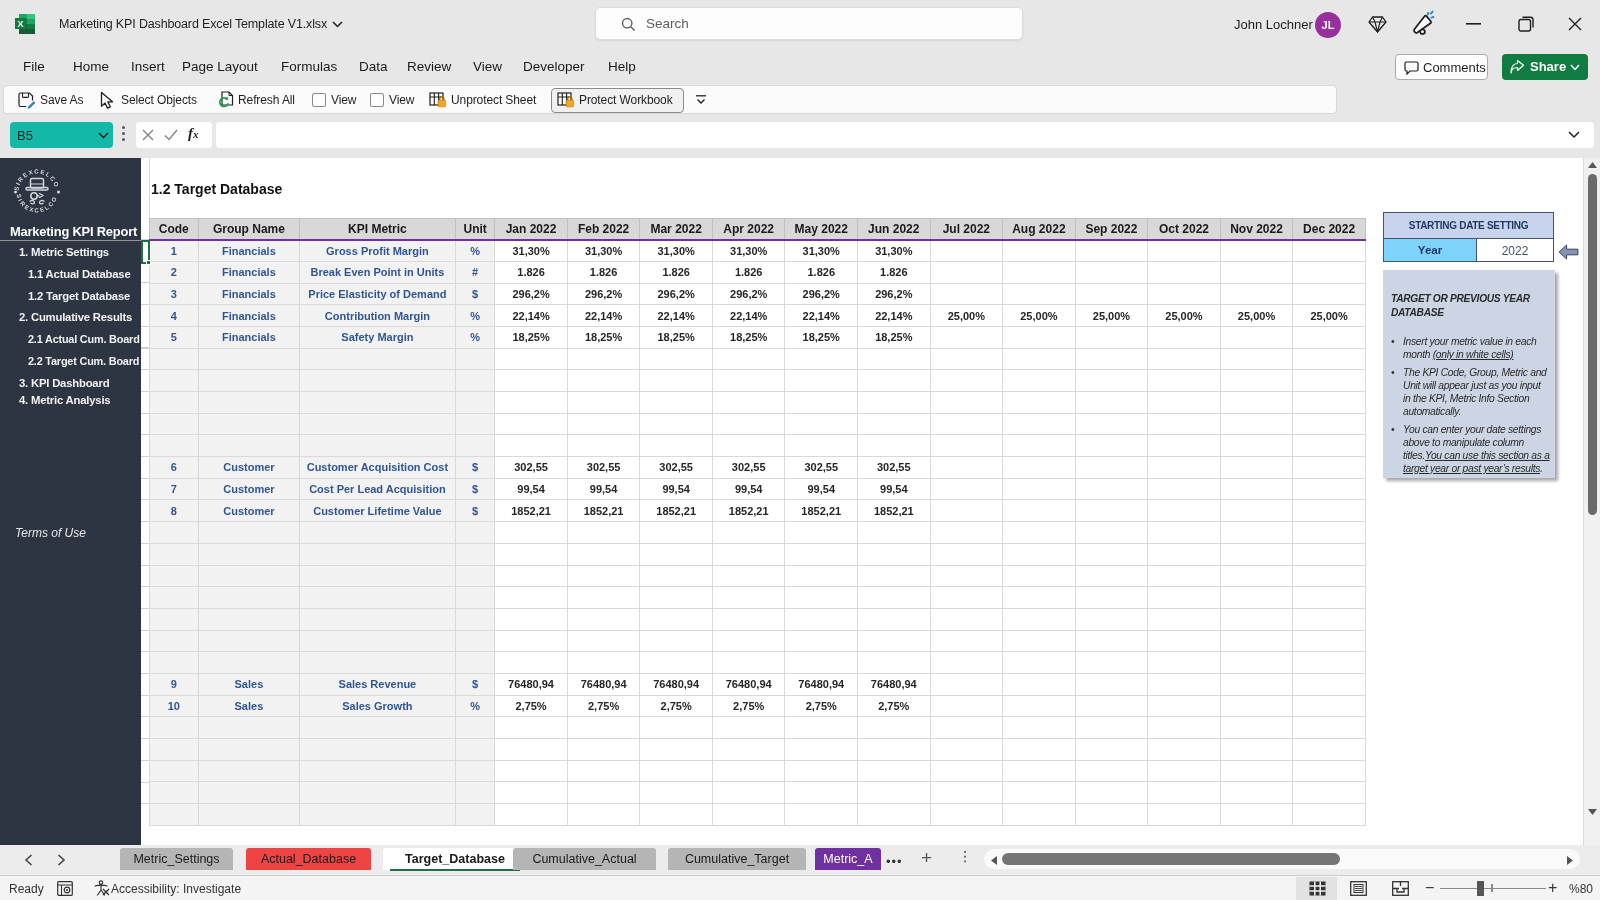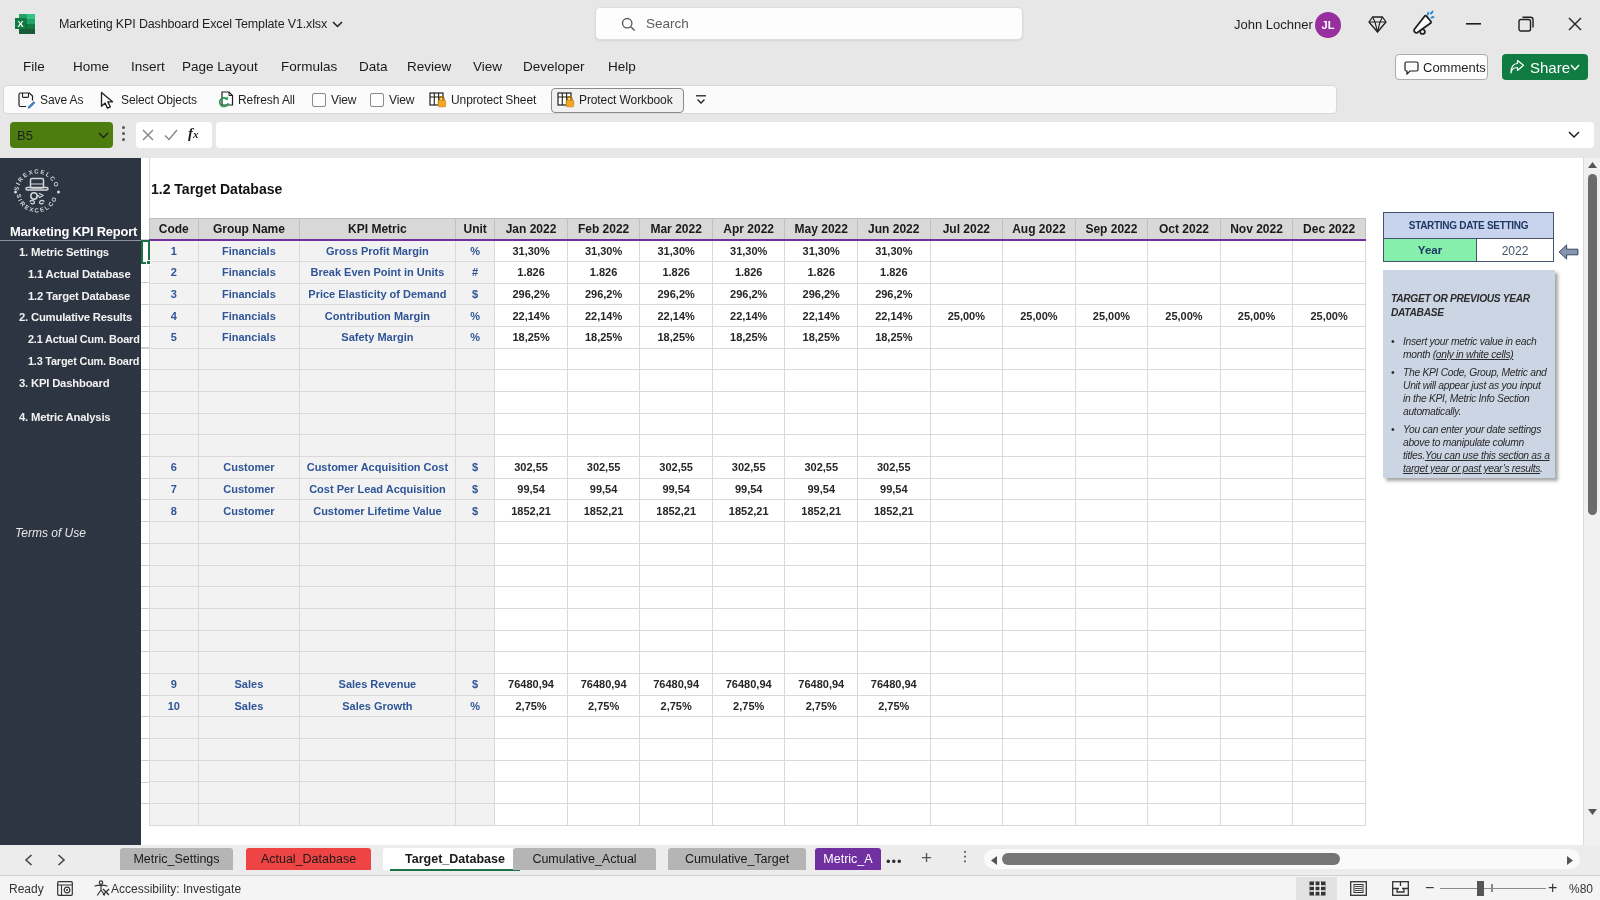--- a/index.html
+++ b/index.html
@@ -19,21 +19,21 @@
   #menubar { position:absolute; left:0; top:48px; width:1600px; height:36px; background:#e7e7e7; }
   .menuitem { position:absolute; top:11px; font-size:13.5px; color:#1a1a1a; }
 
   
   #toolbar { position:absolute; left:3px; top:85px; width:1334px; height:29px; background:#fbfbfb; border:1px solid #d8d8d8; border-radius:4px; }
   .tbtext { position:absolute; top:7px; font-size:12px; color:#1f1f1f; letter-spacing:-0.1px; }
   .tbcheck { position:absolute; top:7px; width:14px; height:14px; border:1px solid #8a8a8a; border-radius:2px; background:#fdfdfd; }
 
   
   #formulabar { position:absolute; left:0; top:115px; width:1600px; height:43px; background:#e7e7e7; }
-  #namebox { position:absolute; left:10px; top:7px; width:103px; height:26px; background:#4d7c0f; border-radius:4px; }
+  #namebox { position:absolute; left:10px; top:7px; width:103px; height:26px; background:#14b8a6; border-radius:4px; }
   #fxbox { position:absolute; left:136px; top:7px; width:76px; height:26px; background:#fff; border-radius:4px; }
   #finput { position:absolute; left:216px; top:7px; width:1378px; height:26px; background:#fff; border-radius:4px; }
 
   
   #sidebar { position:absolute; left:0; top:158px; width:141px; height:687px; background:#2c3541; color:#fff; }
   .nav { position:absolute; font-size:11.3px; font-weight:700; color:#f2f2f2; white-space:nowrap; letter-spacing:-0.2px; }
 
   
   #sheet { position:absolute; left:141px; top:158px; width:1442px; height:687px; background:#ffffff; overflow:hidden; }
   #sheettitle { position:absolute; left:10px; top:23px; font-size:14px; font-weight:bold; color:#111; }
@@ -132,21 +132,21 @@
     <svg class="abs" style="left:8px;top:6px" width="15" height="14" viewBox="0 0 15 14">
         <path d="M1 2.5 C1 1.7 1.7 1 2.5 1 H12.5 C13.3 1 14 1.7 14 2.5 V8.5 C14 9.3 13.3 10 12.5 10 H6 L3 13 V10 H2.5 C1.7 10 1 9.3 1 8.5 Z" stroke="#1f1f1f" stroke-width="1.2" fill="none"></path>
       </svg>
     <span class="abs" style="left:27px;top:5px;font-size:13px;color:#1f1f1f;">Comments</span>
   </div>
 
   <div class="abs" style="left:1502px;top:6px;width:86px;height:26px;background:#107c41;border-radius:4px;">
     <svg class="abs" style="left:8px;top:6px" width="15" height="14" viewBox="0 0 15 14">
         <path d="M1 13 C1.5 9.5 4 7.5 7.5 7.5 V10.5 L13.5 5.2 L7.5 0.5 V3.5 C3.5 3.5 1 6.5 1 13 Z" stroke="#fff" stroke-width="1.2" fill="none" stroke-linejoin="round"></path>
       </svg>
-    <span class="abs" style="left:28px;top:5px;font-size:15px;color:#fff;font-weight:400;">Share</span>
+    <span class="abs" style="left:28px;top:5px;font-size:13px;color:#fff;font-weight:700;">Share</span>
     <svg class="abs" style="left:68px;top:10px" width="10" height="7" viewBox="0 0 10 7">
         <path d="M1 1 L5 5.5 L9 1" stroke="#fff" stroke-width="1.4" fill="none"></path>
       </svg>
   </div>
 </div>
 
 <div id="toolbar">
   <svg class="abs" style="left:14px;top:6px" width="18" height="18" viewBox="0 0 18 18">
     <path d="M2.5 1 H11.5 L14.5 4 V8.5 M8 14.5 H2.5 C1.7 14.5 1 13.8 1 13 V2.5 C1 1.7 1.7 1 2.5 1" stroke="#1f1f1f" stroke-width="1.2" fill="none"></path>
     <path d="M4.5 1 V4.5 C4.5 5 4.9 5.4 5.4 5.4 H9.6 C10.1 5.4 10.5 5 10.5 4.5 V1" stroke="#1f1f1f" stroke-width="1.1" fill="none"></path>
@@ -238,23 +238,23 @@
       <path d="M19 35.2 C21 33.6 23.5 34.6 23.5 36.6 C23.5 38 21 38.3 20 37.3 M33 35.2 C31 33.6 28.5 34.6 28.5 36.6 C28.5 38 31 38.3 32 37.3" stroke-width="1.3"></path>
     </g>
   </svg>
   <div class="abs" style="left:10px;top:66px;font-size:12.9px;font-weight:bold;color:#fff;white-space:nowrap;letter-spacing:-0.2px;">Marketing KPI Report</div>
   <div class="abs" style="left:0;top:81.5px;width:141px;height:1.5px;background:#8f9399;"></div>
   <div class="nav" style="left:19px;top:88px">1. Metric Settings</div>
   <div class="nav" style="left:28px;top:109.8px">1.1 Actual Database</div>
   <div class="nav" style="left:28px;top:131.6px;font-weight:bold;">1.2 Target Database</div>
   <div class="nav" style="left:19px;top:153.4px">2. Cumulative Results</div>
   <div class="nav" style="left:28px;top:175.2px;font-size:10.9px;">2.1 Actual Cum. Board</div>
-  <div class="nav" style="left:28px;top:197px;font-size:10.9px;">1.3 Target Cum. Board</div>
+  <div class="nav" style="left:28px;top:197px;font-size:10.9px;">2.2 Target Cum. Board</div>
   <div class="nav" style="left:19px;top:218.8px">3. KPI Dashboard</div>
-  <div class="nav" style="left:19px;top:253px">4. Metric Analysis</div>
+  <div class="nav" style="left:19px;top:236px">4. Metric Analysis</div>
   <div class="abs" style="left:15px;top:368px;font-size:12px;font-style:italic;color:#e8e8e8;">Terms of Use</div>
 </div>
 
 <div id="sheet">
   <div class="abs" style="left:7.5px;top:0;width:1px;height:60px;background:#d9d9d9;"></div>
   <div class="abs" style="left:0;top:81.2px;width:7.5px;height:566px;background:repeating-linear-gradient(to bottom,#cfcfcf 0,#cfcfcf 1px,transparent 1px,transparent 21.7px);"></div>
   <div id="sheettitle">1.2 Target Database</div>
   <table id="ktable">
     <colgroup>
       <col style="width:49.5px">
@@ -770,21 +770,21 @@
         </tr>
 </tbody>
   </table>
 
   <div class="abs" style="left:0px;top:81.5px;width:9px;height:24px;border:2px solid #1e7145;background:#fff;"></div>
   <div class="abs" style="left:5px;top:101.5px;width:5px;height:5px;background:#1e7145;border:1px solid #fff;"></div>
 
   <div class="abs" style="left:1242px;top:54px;width:171px;height:27px;background:#c8d4ee;border:1.5px solid #44546a;">
     <div class="rp" style="position:absolute;left:0;top:7px;width:100%;text-align:center;font-size:10px;letter-spacing:-0.3px;">STARTING DATE SETTING</div>
   </div>
-  <div class="abs" style="left:1242px;top:81px;width:94px;height:23px;background:#86efac;border:1.5px solid #44546a;border-top:none;">
+  <div class="abs" style="left:1242px;top:81px;width:94px;height:23px;background:#7dd3fc;border:1.5px solid #44546a;border-top:none;">
     <div class="rp" style="position:absolute;left:0;top:5px;width:100%;text-align:center;font-size:11.5px;">Year</div>
   </div>
   <div class="abs" style="left:1336px;top:81px;width:77px;height:23px;background:#fff;border:1.5px solid #44546a;border-top:none;border-left:none;">
     <div class="abs" style="left:0;top:5px;width:100%;text-align:center;font-size:12px;color:#44546a;">2022</div>
   </div>
   <svg class="abs" style="left:1417px;top:86px" width="21" height="16" viewBox="0 0 22 17">
     <path d="M21 5.5 H9 V1 L1 8.5 L9 16 V11.5 H21 Z" fill="#8496b0" stroke="#2f3f55" stroke-width="1"></path>
   </svg>
   <div class="abs" style="left:1242px;top:112px;width:172px;height:208px;background:#ccd5e3;box-shadow:3px 3px 3px rgba(110,110,110,0.6);">
     <div class="abs" style="left:8px;top:22px;width:164px;font-size:10.2px;font-weight:bold;font-style:italic;color:#2b2b2b;line-height:13.5px;letter-spacing:-0.3px;white-space:nowrap;">TARGET OR PREVIOUS YEAR<br>DATABASE</div>

